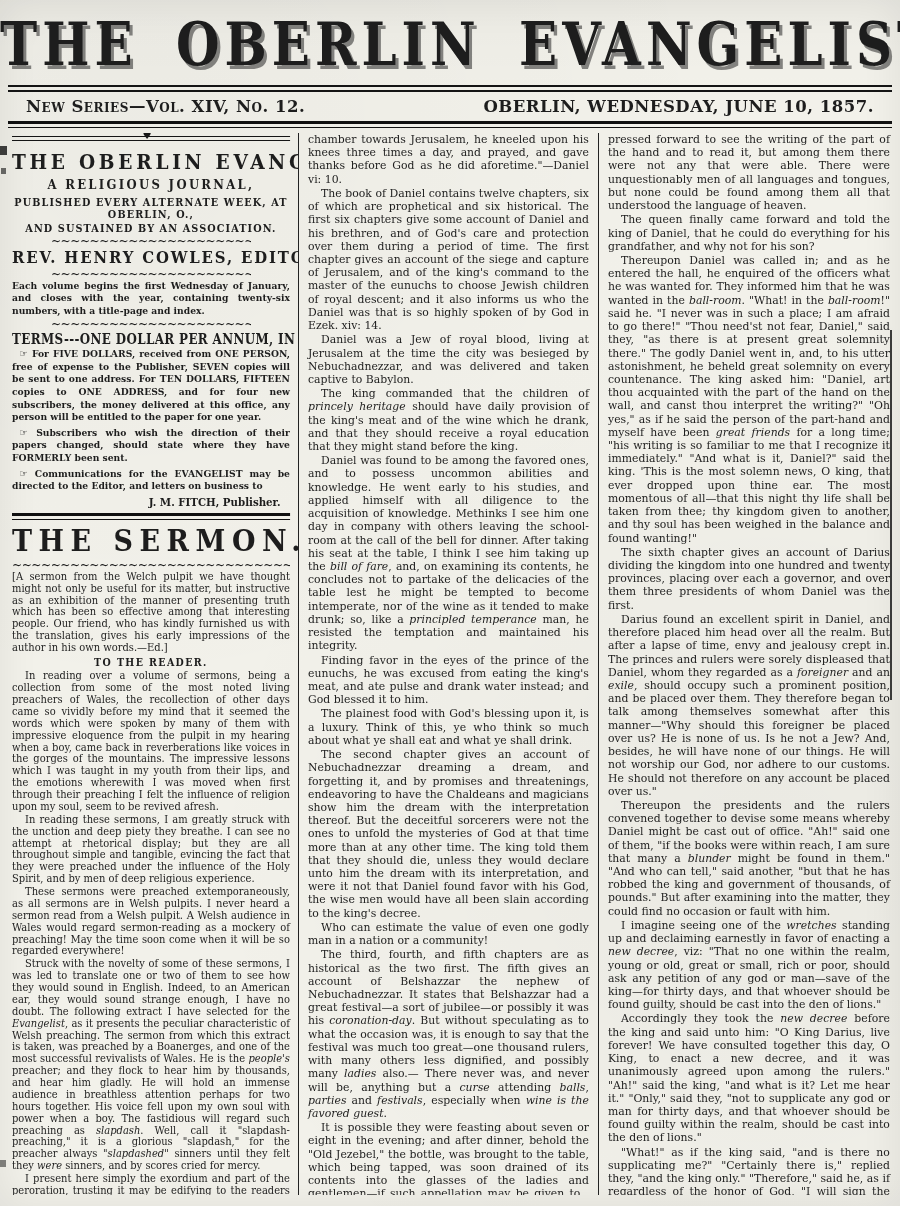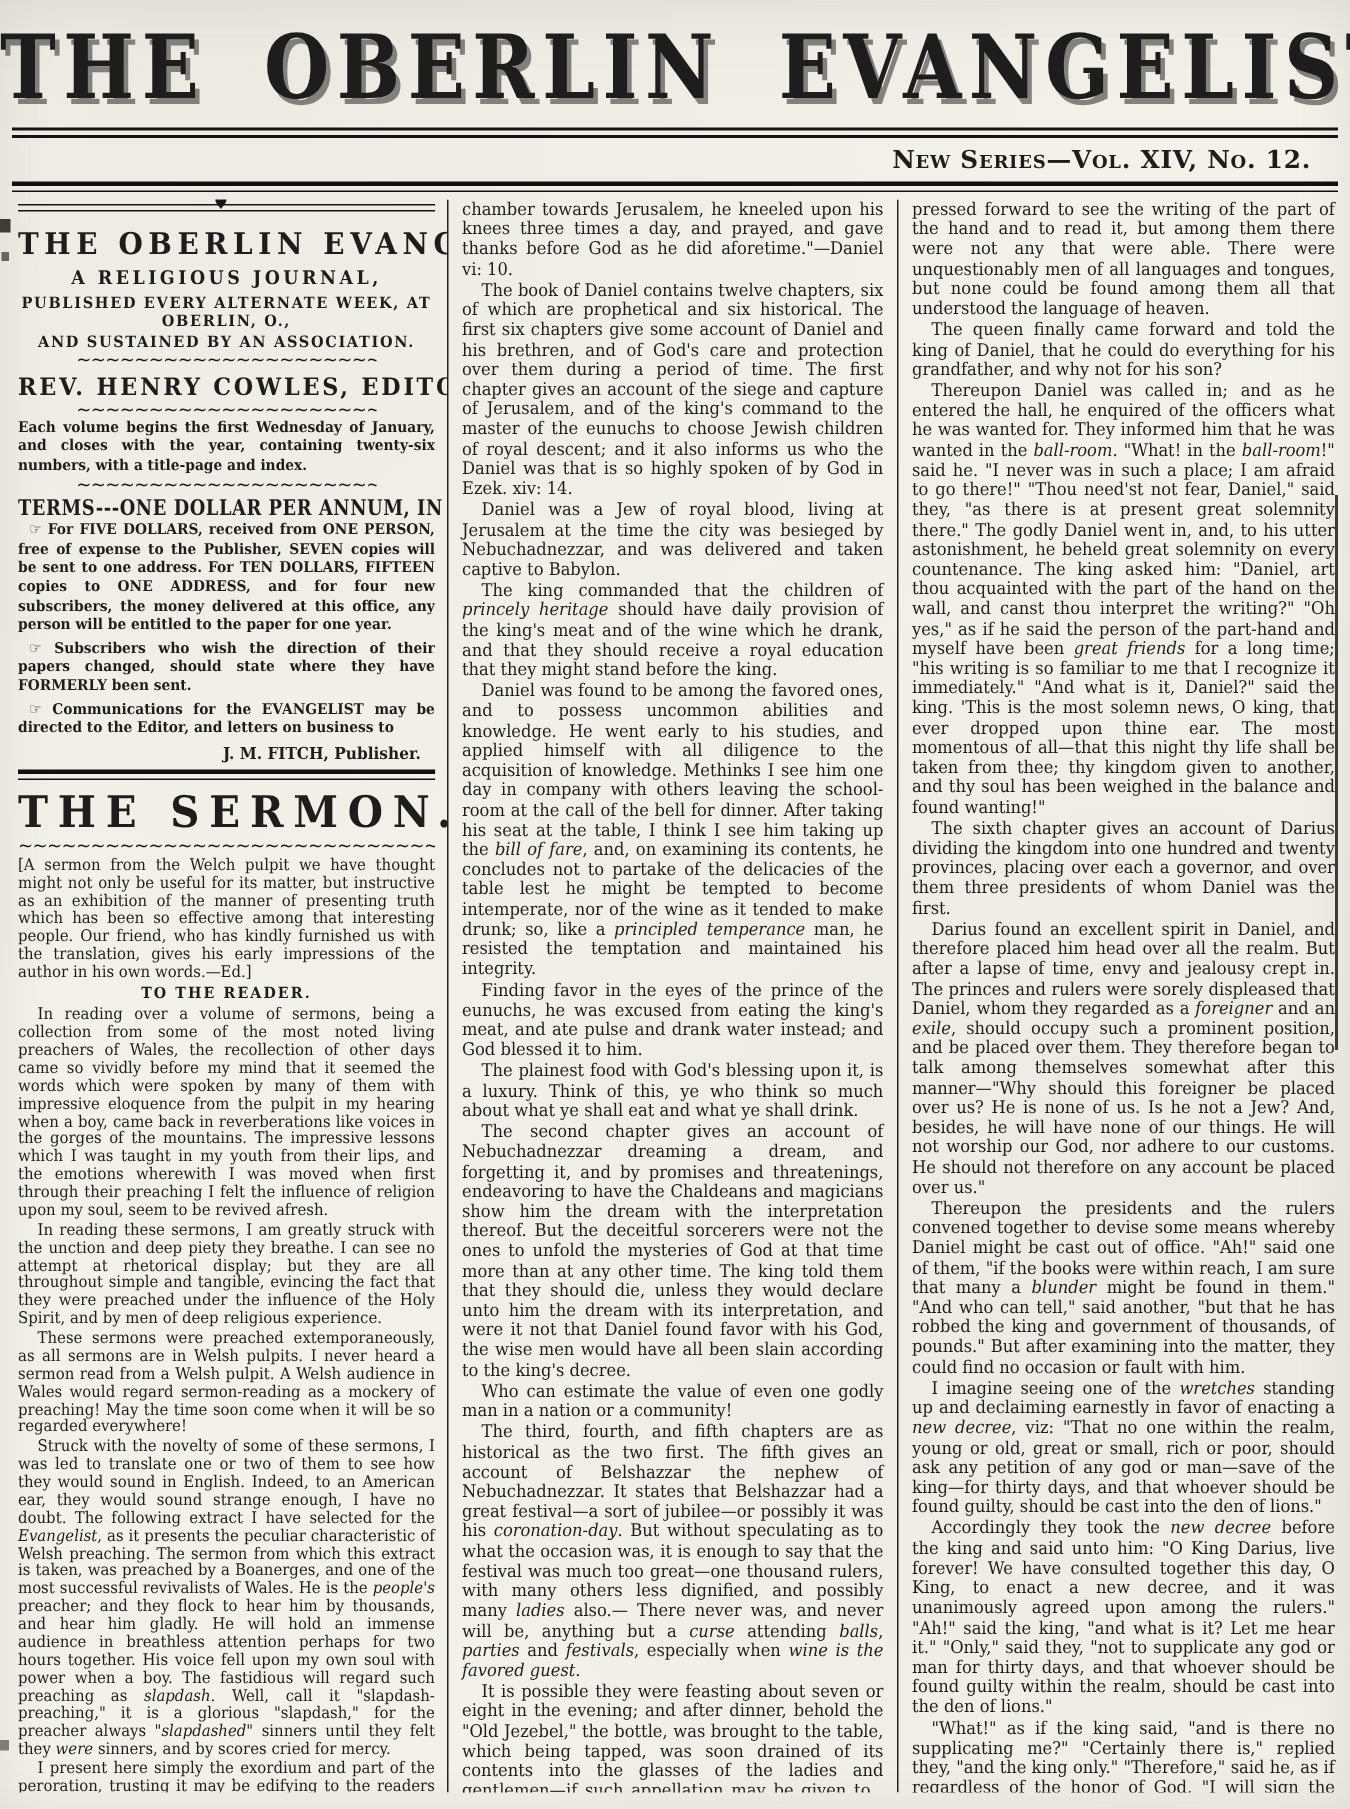--- a/index.html
+++ b/index.html
@@ -16,21 +16,21 @@
   
   .masthead { text-align:center; padding-top:10px; }
   .masthead-title {
     font-size:50px; font-weight:bold; letter-spacing:5px; word-spacing:16px;
     transform:scaleY(1.18); transform-origin:center top;
     text-shadow:3px 3px 0 rgba(40,40,40,0.55);
     white-space:nowrap;
   }
   .rule-double { margin:16px 8px 0 8px; height:3px; border-top:2px solid #141414; border-bottom:2px solid #141414; }
   .dateline {
-    display:flex; justify-content:flex-end; align-items:baseline;
+    display:flex; justify-content:space-between; align-items:baseline;
     padding:5px 26px 3px 26px; font-weight:bold; font-size:16.5px;
     font-variant:small-caps; letter-spacing:0.5px;
   }
   .rule-heavy { margin:2px 8px 0 8px; height:3px; border-top:3px solid #101010; border-bottom:1.5px solid #101010; }
   
   .cols { display:flex; align-items:stretch; height:1062px; margin-top:5px; overflow:hidden; }
   .col { box-sizing:border-box; overflow:hidden; }
   .col-1 { width:298px; padding:0 8px 0 12px; }
   .col-2 { width:300px; padding:0 9px; border-left:1.5px solid #222; }
   .col-3 { width:302px; padding:0 10px 0 9px; border-left:1.5px solid #222; }
@@ -69,20 +69,21 @@
 
 <div class="page">
 
   <div class="masthead">
     <div class="masthead-title">THE OBERLIN EVANGELIST.</div>
   </div>
   <div class="rule-double"></div>
 
   <div class="dateline">
     <span>New Series—Vol. XIV, No. 12.</span>
+    <span>OBERLIN, WEDNESDAY, JUNE 10, 1857.</span>
   </div>
   <div class="rule-heavy"></div>
 
   <div class="cols">
 
     <div class="col col-1">
       <div class="squeeze">
         <div class="col1-toprule">
           <span class="ornament">♥</span>
         </div>

